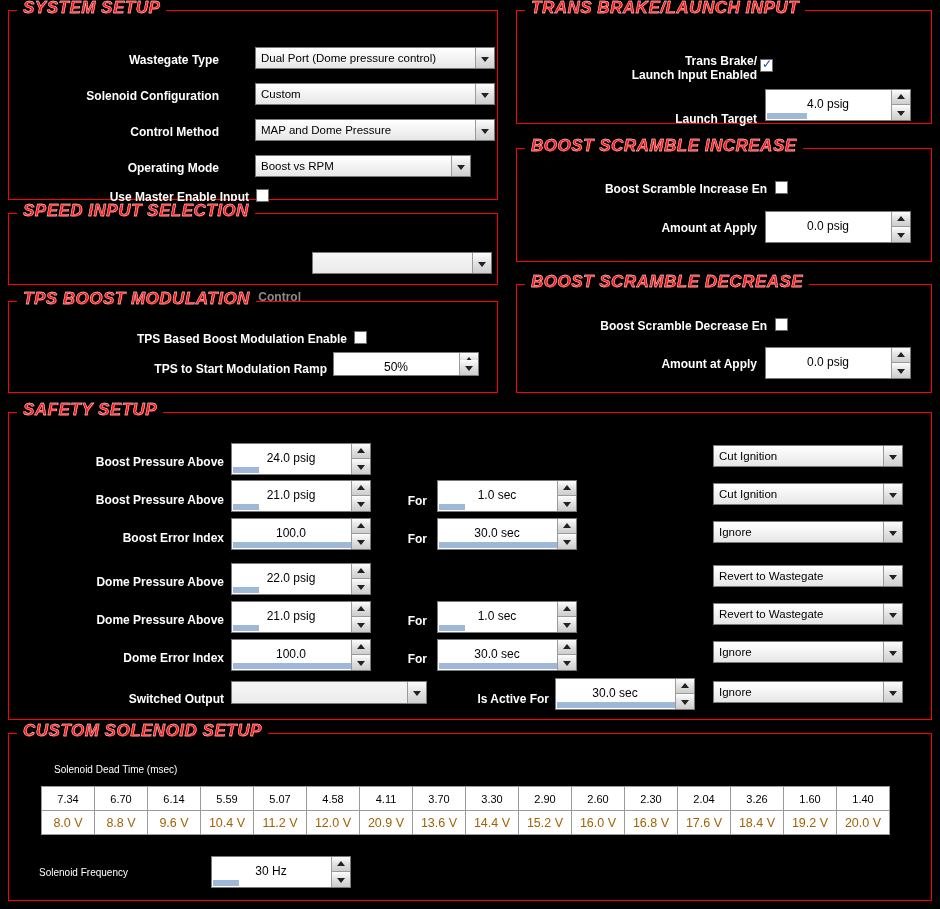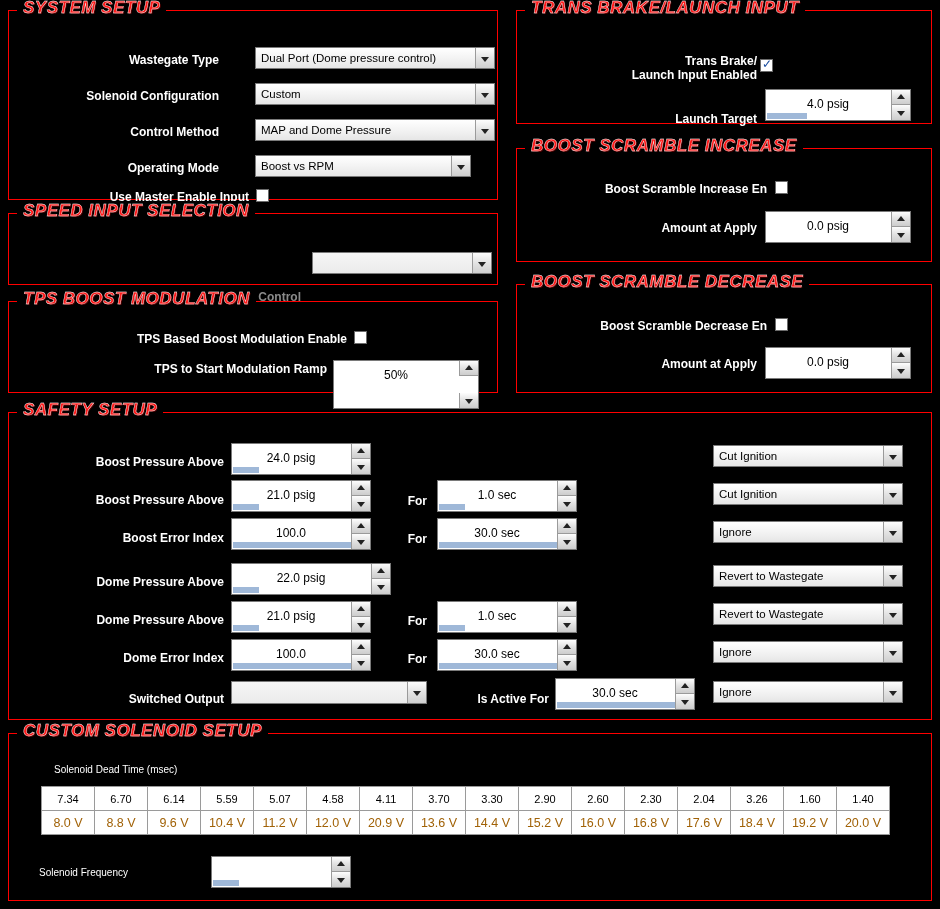--- a/index.html
+++ b/index.html
@@ -208,21 +208,21 @@
     </div>
   </div>
 
   <div class="group" style="left:8px; top:301px; width:490px; height:92px;">
     <div class="legend">TPS BOOST MODULATION</div>
 
     <div class="lbl" style="position:absolute; left:28px; top:30px; width:310px;">TPS Based Boost Modulation Enable</div>
     <span class="cbx" style="position:absolute; left:345px; top:29px;"></span>
 
     <div class="lbl" style="position:absolute; left:28px; top:60px; width:290px;">TPS to Start Modulation Ramp</div>
-    <div class="spin" style="position:absolute; left:324px; top:58px; width:146px; height:49px;">
+    <div class="spin" style="position:absolute; left:324px; top:50px; width:146px; height:24px;">
       <div class="val">50%</div>
       <div class="bar" style="width:0px;"></div>
       <div class="sp up"></div>
       <div class="sp down"></div>
     </div>
   </div>
 
   <div class="group" style="left:516px; top:10px; width:416px; height:114px;">
     <div class="legend">TRANS BRAKE/LAUNCH INPUT</div>
 
@@ -316,21 +316,21 @@
       <div class="bar" style="width:126px;"></div>
       <div class="sp up"></div>
       <div class="sp down"></div>
     </div>
     <div class="combo" style="position:absolute; left:704px; top:108px; width:190px;">
       <span>Ignore</span>
       <span class="arrowbox"></span>
     </div>
 
     <div class="lbl" style="position:absolute; left:10px; top:162px; width:205px;">Dome Pressure Above</div>
-    <div class="spin" style="position:absolute; left:222px; top:150px; width:160px;">
+    <div class="spin" style="position:absolute; left:222px; top:150px; width:140px;">
       <div class="val">22.0 psig</div>
       <div class="bar" style="width:26px;"></div>
       <div class="sp up"></div>
       <div class="sp down"></div>
     </div>
     <div class="combo" style="position:absolute; left:704px; top:152px; width:190px;">
       <span>Revert to Wastegate</span>
       <span class="arrowbox"></span>
     </div>
 
@@ -431,19 +431,20 @@
         <td>17.6 V</td>
         <td>18.4 V</td>
         <td>19.2 V</td>
         <td>20.0 V</td>
       </tr>
     </tbody>
       </table>
 
     <div class="small-hdr" style="position:absolute; left:30px; top:133px;">Solenoid Frequency</div>
     <div class="spin" style="position:absolute; left:202px; top:122px; width:140px;">
+      <div class="val">30 Hz</div>
       <div class="bar" style="width:26px;"></div>
       <div class="sp up"></div>
       <div class="sp down"></div>
     </div>
   </div>
 
 </div>
 
 </body></html>

